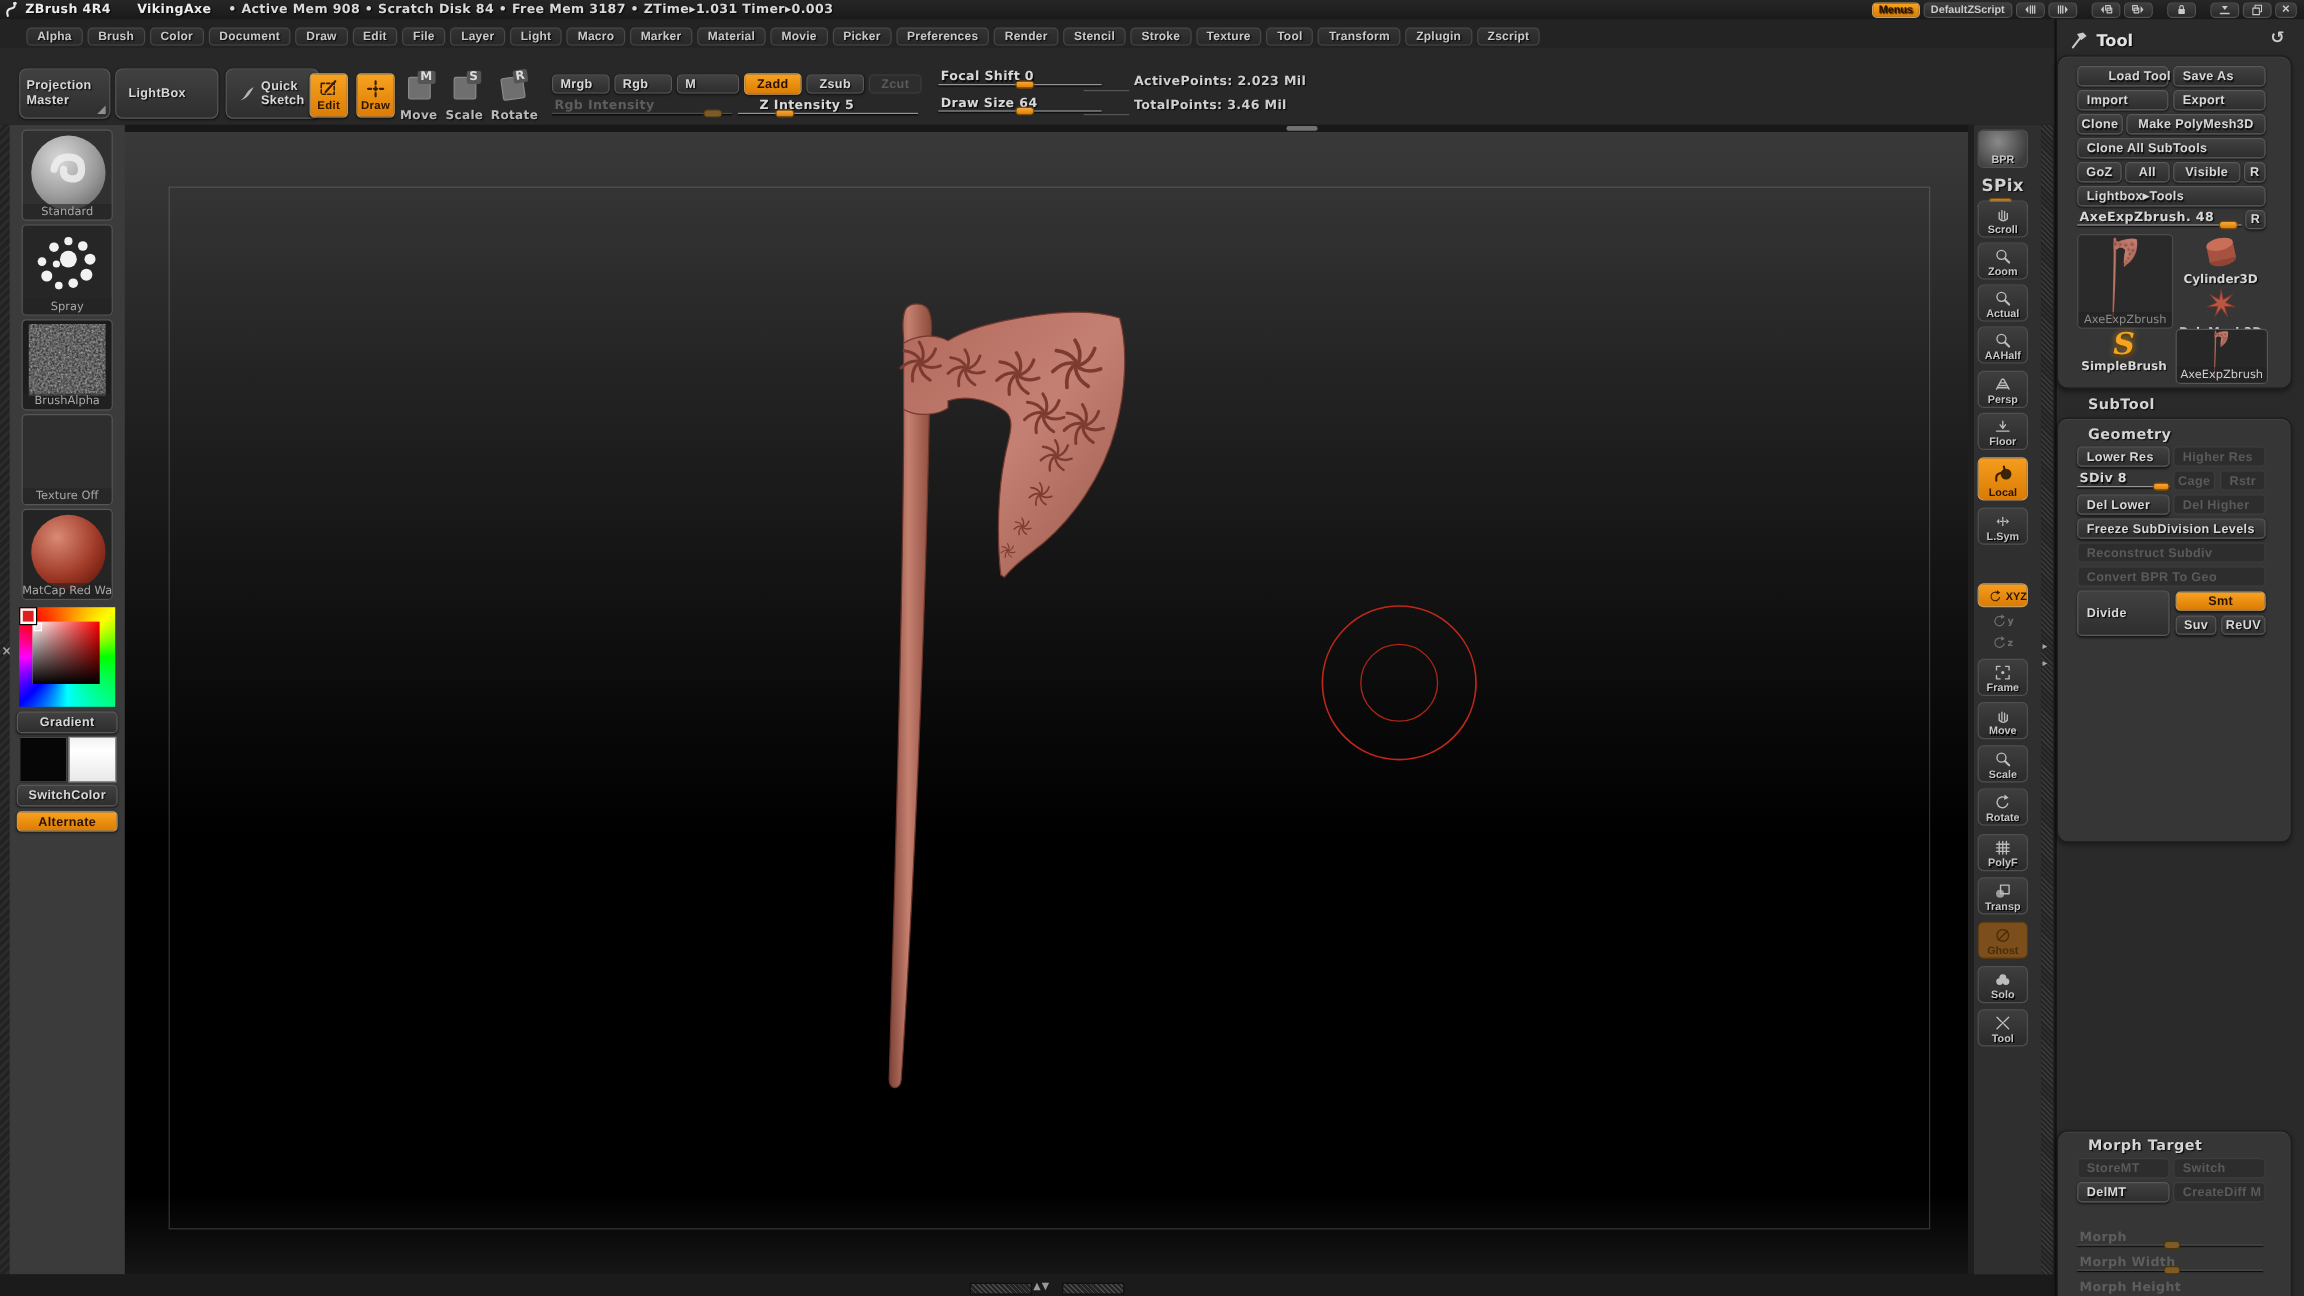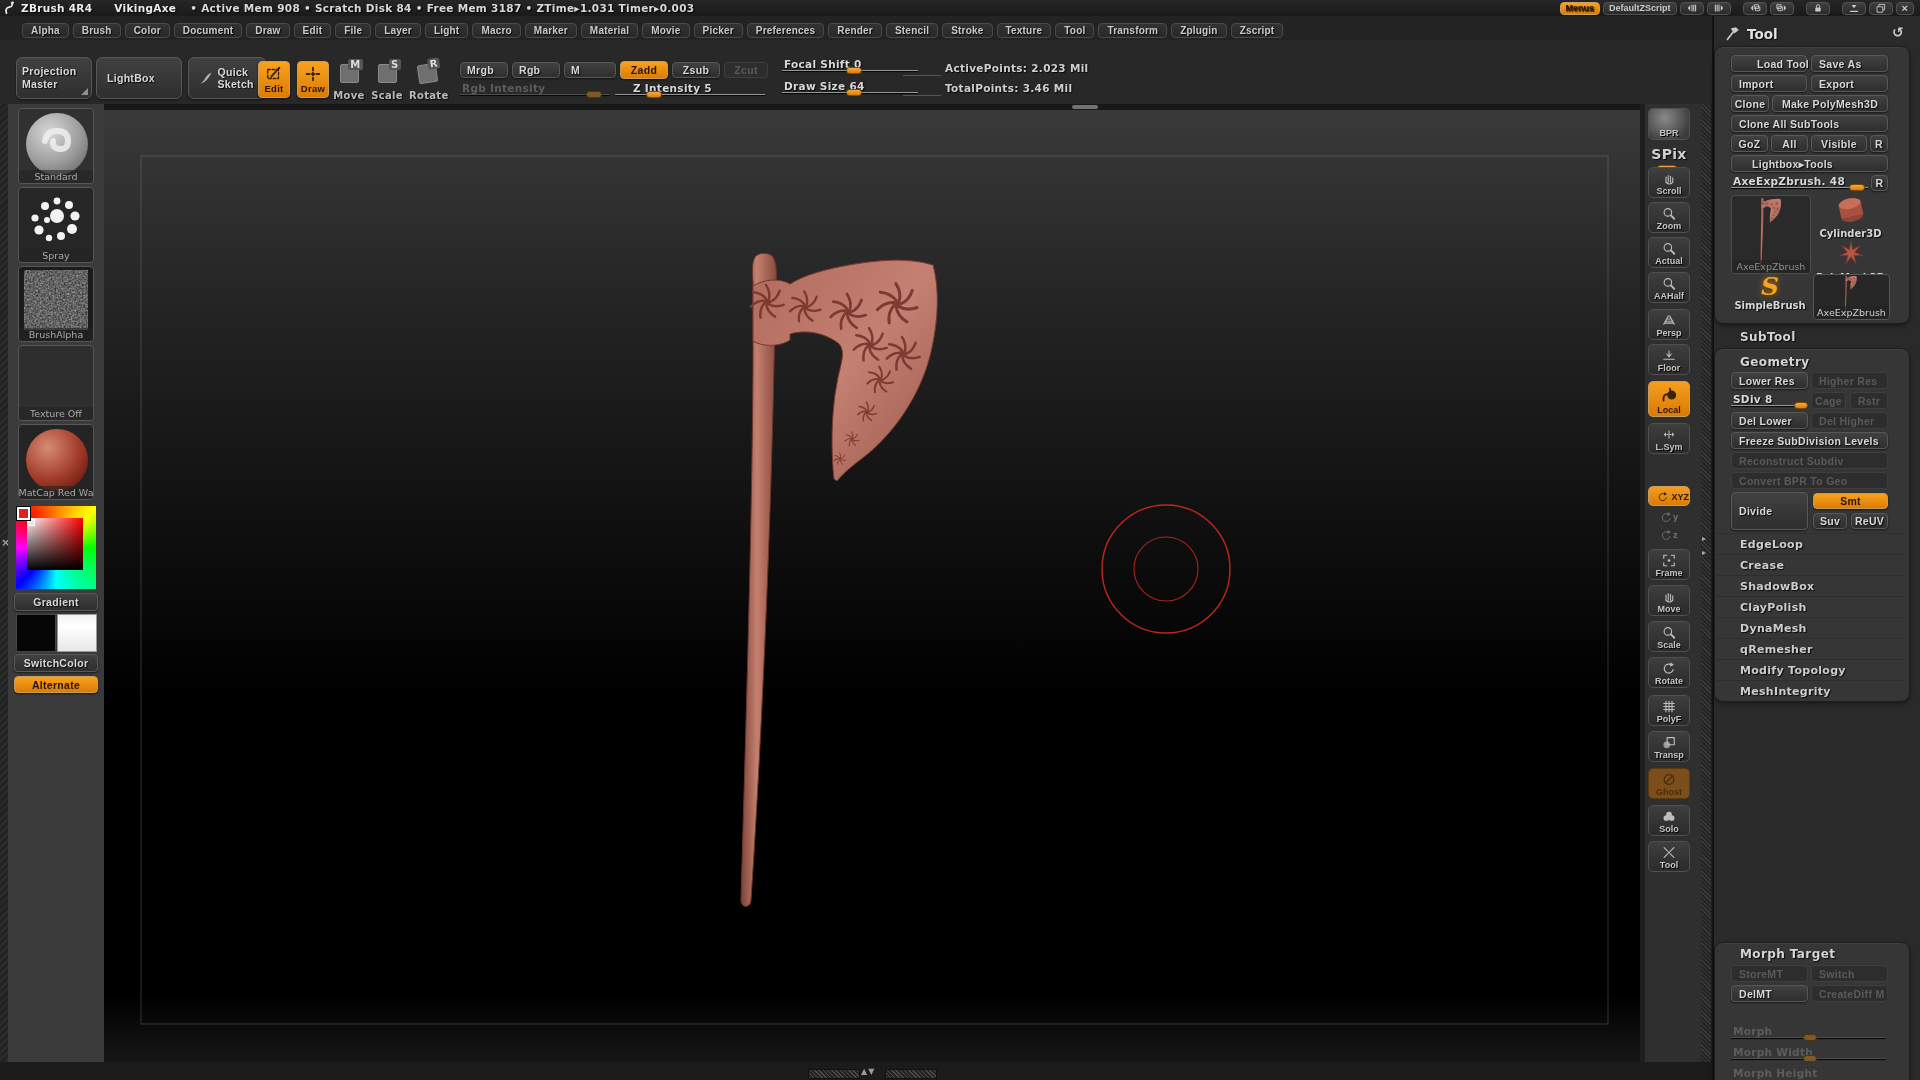--- a/index.html
+++ b/index.html
@@ -610,21 +610,21 @@
   <button class="abs btn t" style="left:1811px;top:55px;width:77px;height:17px;justify-content:flex-start;padding-left:7px">Save As</button>
   <button class="abs btn t" style="left:1731px;top:75px;width:76px;height:17px;justify-content:flex-start;padding-left:7px">Import</button>
   <button class="abs btn t" style="left:1811px;top:75px;width:77px;height:17px;justify-content:flex-start;padding-left:7px">Export</button>
   <button class="abs btn t" style="left:1731px;top:95px;width:38px;height:17px">Clone</button>
   <button class="abs btn t" style="left:1772px;top:95px;width:116px;height:17px">Make PolyMesh3D</button>
   <button class="abs btn t" style="left:1731px;top:115px;width:157px;height:17px;justify-content:flex-start;padding-left:7px">Clone All SubTools</button>
   <button class="abs btn t" style="left:1731px;top:135px;width:37px;height:17px">GoZ</button>
   <button class="abs btn t" style="left:1771px;top:135px;width:37px;height:17px">All</button>
   <button class="abs btn t" style="left:1811px;top:135px;width:56px;height:17px">Visible</button>
   <button class="abs btn t" style="left:1870px;top:135px;width:18px;height:17px">R</button>
-  <button class="abs btn t" style="left:1731px;top:155px;width:157px;height:17px;justify-content:flex-start;padding-left:20px">Lightbox▸Tools</button>
+  <button class="abs btn t" style="left:1731px;top:155px;width:157px;height:17px;justify-content:flex-start;padding-left:7px">Lightbox▸Tools</button>
 
   <div class="slider" style="left:1731px;top:175px;width:137px">
     <span class="lab t">
       <span>AxeExpZbrush.</span>&nbsp;<span>48</span>
     </span>
     <i class="track"></i>
     <i class="hnd" style="left:118px"></i>
   </div>
   <button class="abs btn t" style="left:1871px;top:175px;width:17px;height:16px">R</button>
 
@@ -679,31 +679,20 @@
   <button class="abs btn t" style="left:1731px;top:412px;width:77px;height:17px;justify-content:flex-start;padding-left:7px">Del Lower</button>
   <button class="abs btn dis" style="left:1811px;top:412px;width:77px;height:17px;justify-content:flex-start;padding-left:7px">Del Higher</button>
   <button class="abs btn t" style="left:1731px;top:432px;width:157px;height:17px;justify-content:flex-start;padding-left:7px">Freeze SubDivision Levels</button>
   <button class="abs btn dis" style="left:1731px;top:452px;width:157px;height:17px;justify-content:flex-start;padding-left:7px">Reconstruct Subdiv</button>
   <button class="abs btn dis" style="left:1731px;top:472px;width:157px;height:17px;justify-content:flex-start;padding-left:7px">Convert BPR To Geo</button>
   <button class="abs btn t" style="left:1731px;top:492px;width:77px;height:38px;justify-content:flex-start;padding-left:7px">Divide</button>
   <button class="abs btn on" style="left:1813px;top:493px;width:75px;height:16px">Smt</button>
   <button class="abs btn t" style="left:1813px;top:513px;width:34px;height:16px">Suv</button>
   <button class="abs btn t" style="left:1851px;top:513px;width:37px;height:16px">ReUV</button>
 
-  <div class="abs" style="left:1716px;top:533px;width:190px">
-
-  <div class="subsec t">EdgeLoop</div>
-      <div class="subsec t">Crease</div>
-      <div class="subsec t">ShadowBox</div>
-      <div class="subsec t">ClayPolish</div>
-      <div class="subsec t">DynaMesh</div>
-      <div class="subsec t">qRemesher</div>
-      <div class="subsec t">Modify Topology</div>
-      <div class="subsec t">MeshIntegrity</div>
-    </div>
 
 
   <div class="box" style="left:1714px;top:942px;width:194px;height:138px;border-bottom-left-radius:0;border-bottom-right-radius:0"></div>
   <span class="abs sechead t" style="left:1740px;top:947px">Morph Target</span>
   <button class="abs btn dis" style="left:1731px;top:965px;width:77px;height:17px;justify-content:flex-start;padding-left:7px">StoreMT</button>
   <button class="abs btn dis" style="left:1811px;top:965px;width:77px;height:17px;justify-content:flex-start;padding-left:7px">Switch</button>
   <button class="abs btn t" style="left:1731px;top:985px;width:77px;height:17px;justify-content:flex-start;padding-left:7px">DelMT</button>
   <button class="abs btn dis" style="left:1811px;top:985px;width:77px;height:17px;justify-content:flex-start;padding-left:7px">CreateDiff M</button>
   <div class="slider dis" style="left:1731px;top:1025px;width:155px">
     <span class="lab">Morph</span>

